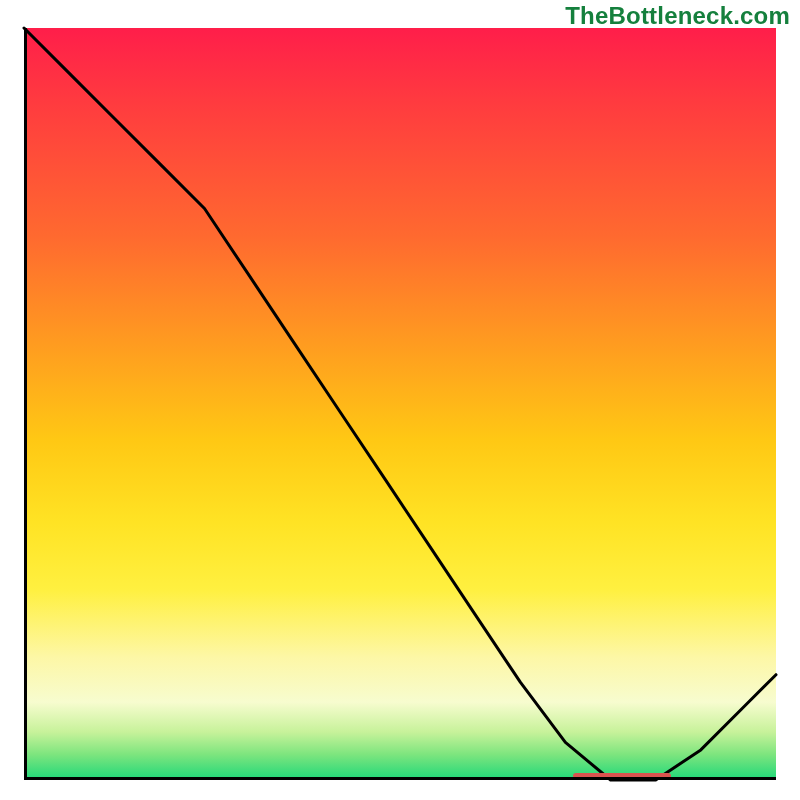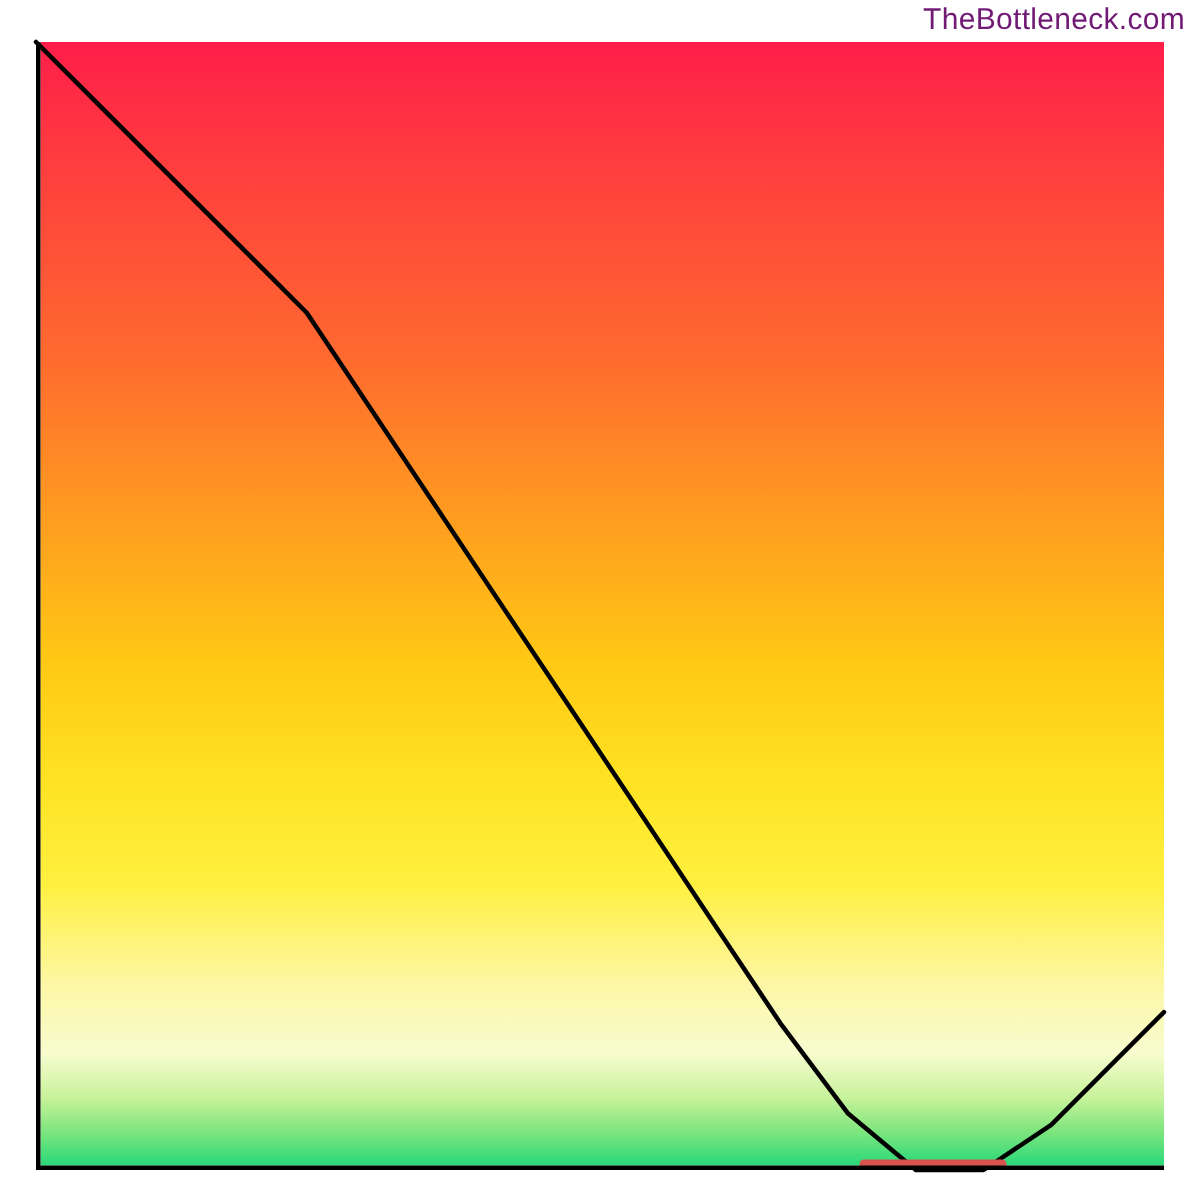--- a/index.html
+++ b/index.html
@@ -8,23 +8,23 @@
     position: relative;
     width: 800px;
     height: 800px;
     background: #ffffff;
   }
   .attribution {
     position: absolute;
     top: 2px;
     right: 10px;
     font-family: Arial, Helvetica, sans-serif;
-    font-size: 20px;
-    font-weight: 400;
-    color: #701a75;
+    font-size: 24px;
+    font-weight: 700;
+    color: #15803d;
     letter-spacing: 0.2px;
   }
   .plot-outer {
     position: absolute;
     left: 24px;
     top: 28px;
     width: 752px;
     height: 752px;
   }
   .plot-gradient {

